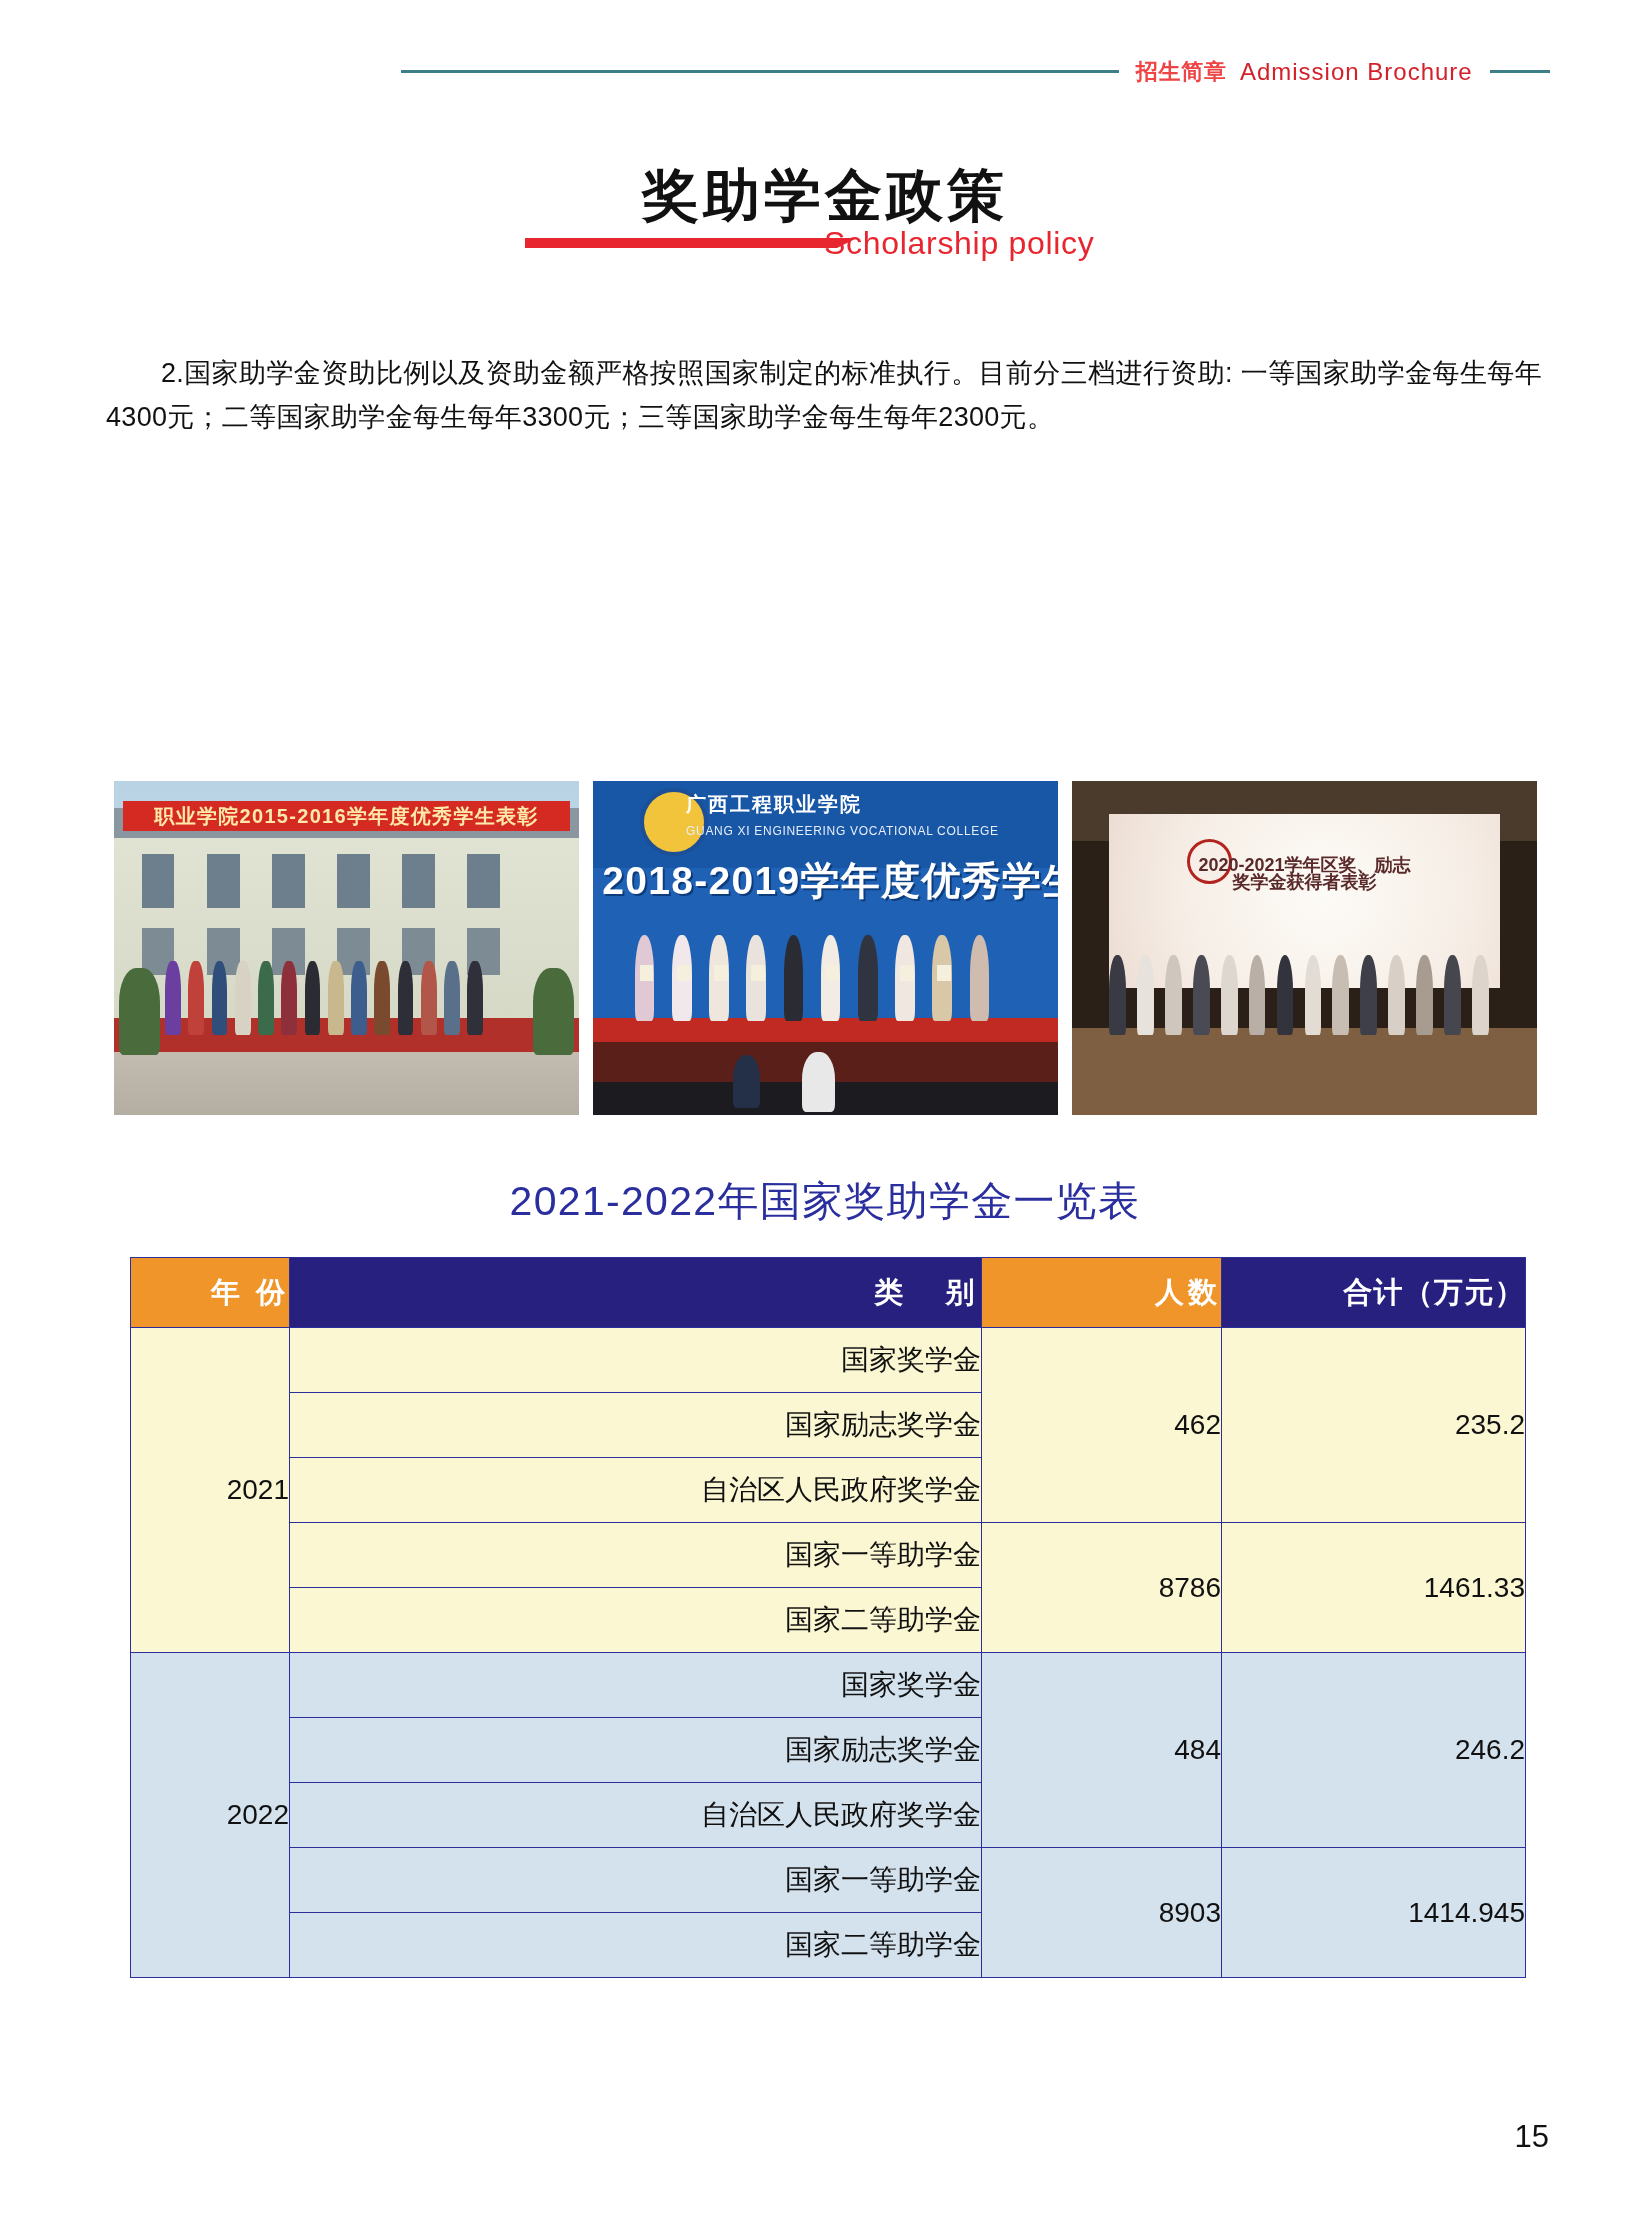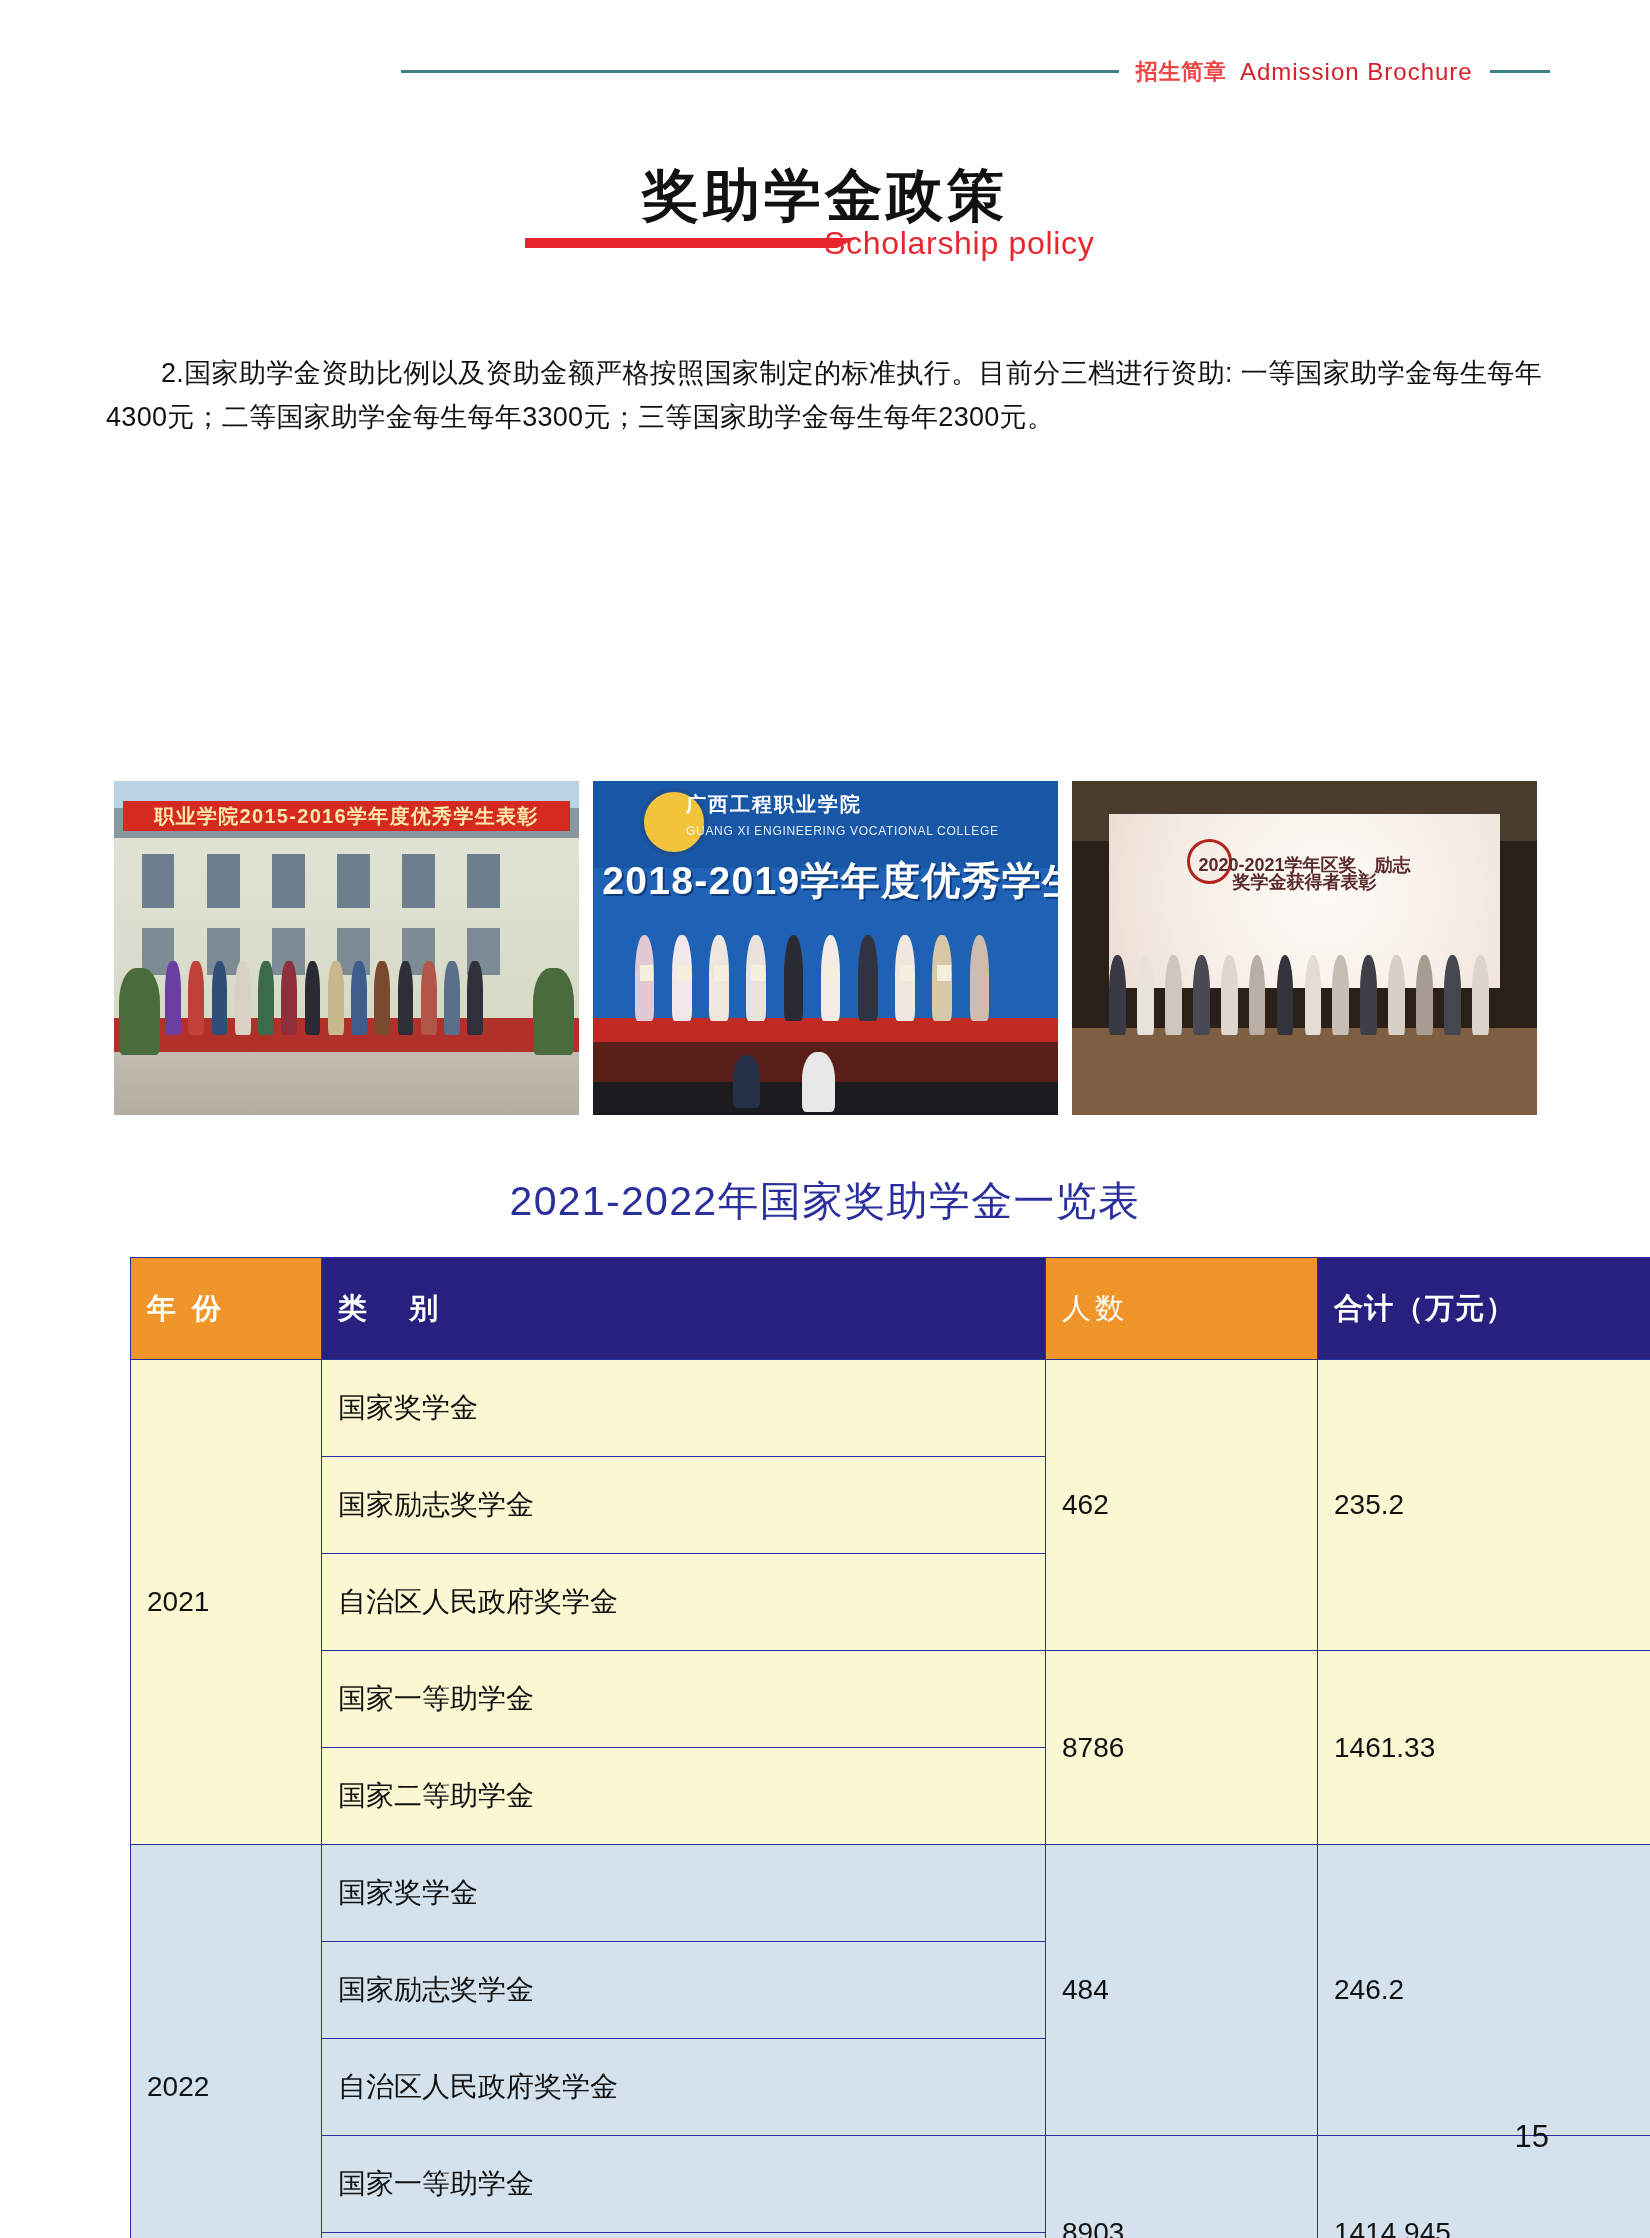--- a/index.html
+++ b/index.html
@@ -209,25 +209,25 @@
   .award-table {
     position: absolute;
     top: 1257px;
     left: 130px;
     width: 1392px;
     border-collapse: collapse;
     table-layout: fixed;
   }
   .award-table td, .award-table th {
     border: 1.3px solid #2b2f9e;
-    text-align: left;
+    text-align: right;
     vertical-align: middle;
     font-size: 28px;
     color: #111111;
-    padding: 16px;
+    padding: 0;
     height: 64px;
   }
   .award-table th.h-year {
     background: #f0952a;
     color: #ffffff;
     font-size: 29px;
     font-weight: bold;
     letter-spacing: 4px;
     width: 158px;
   }
@@ -236,21 +236,21 @@
     color: #ffffff;
     font-size: 29px;
     font-weight: bold;
     letter-spacing: 6.6px;
     width: 691px;
   }
   .award-table th.h-num {
     background: #f0952a;
     color: #ffffff;
     font-size: 29px;
-    font-weight: normal;
+    font-weight: bold;
     letter-spacing: 4px;
     width: 239px;
   }
   .award-table th.h-total {
     background: #27207e;
     color: #ffffff;
     font-size: 29px;
     font-weight: bold;
     letter-spacing: 1.3px;
     width: 303px;

